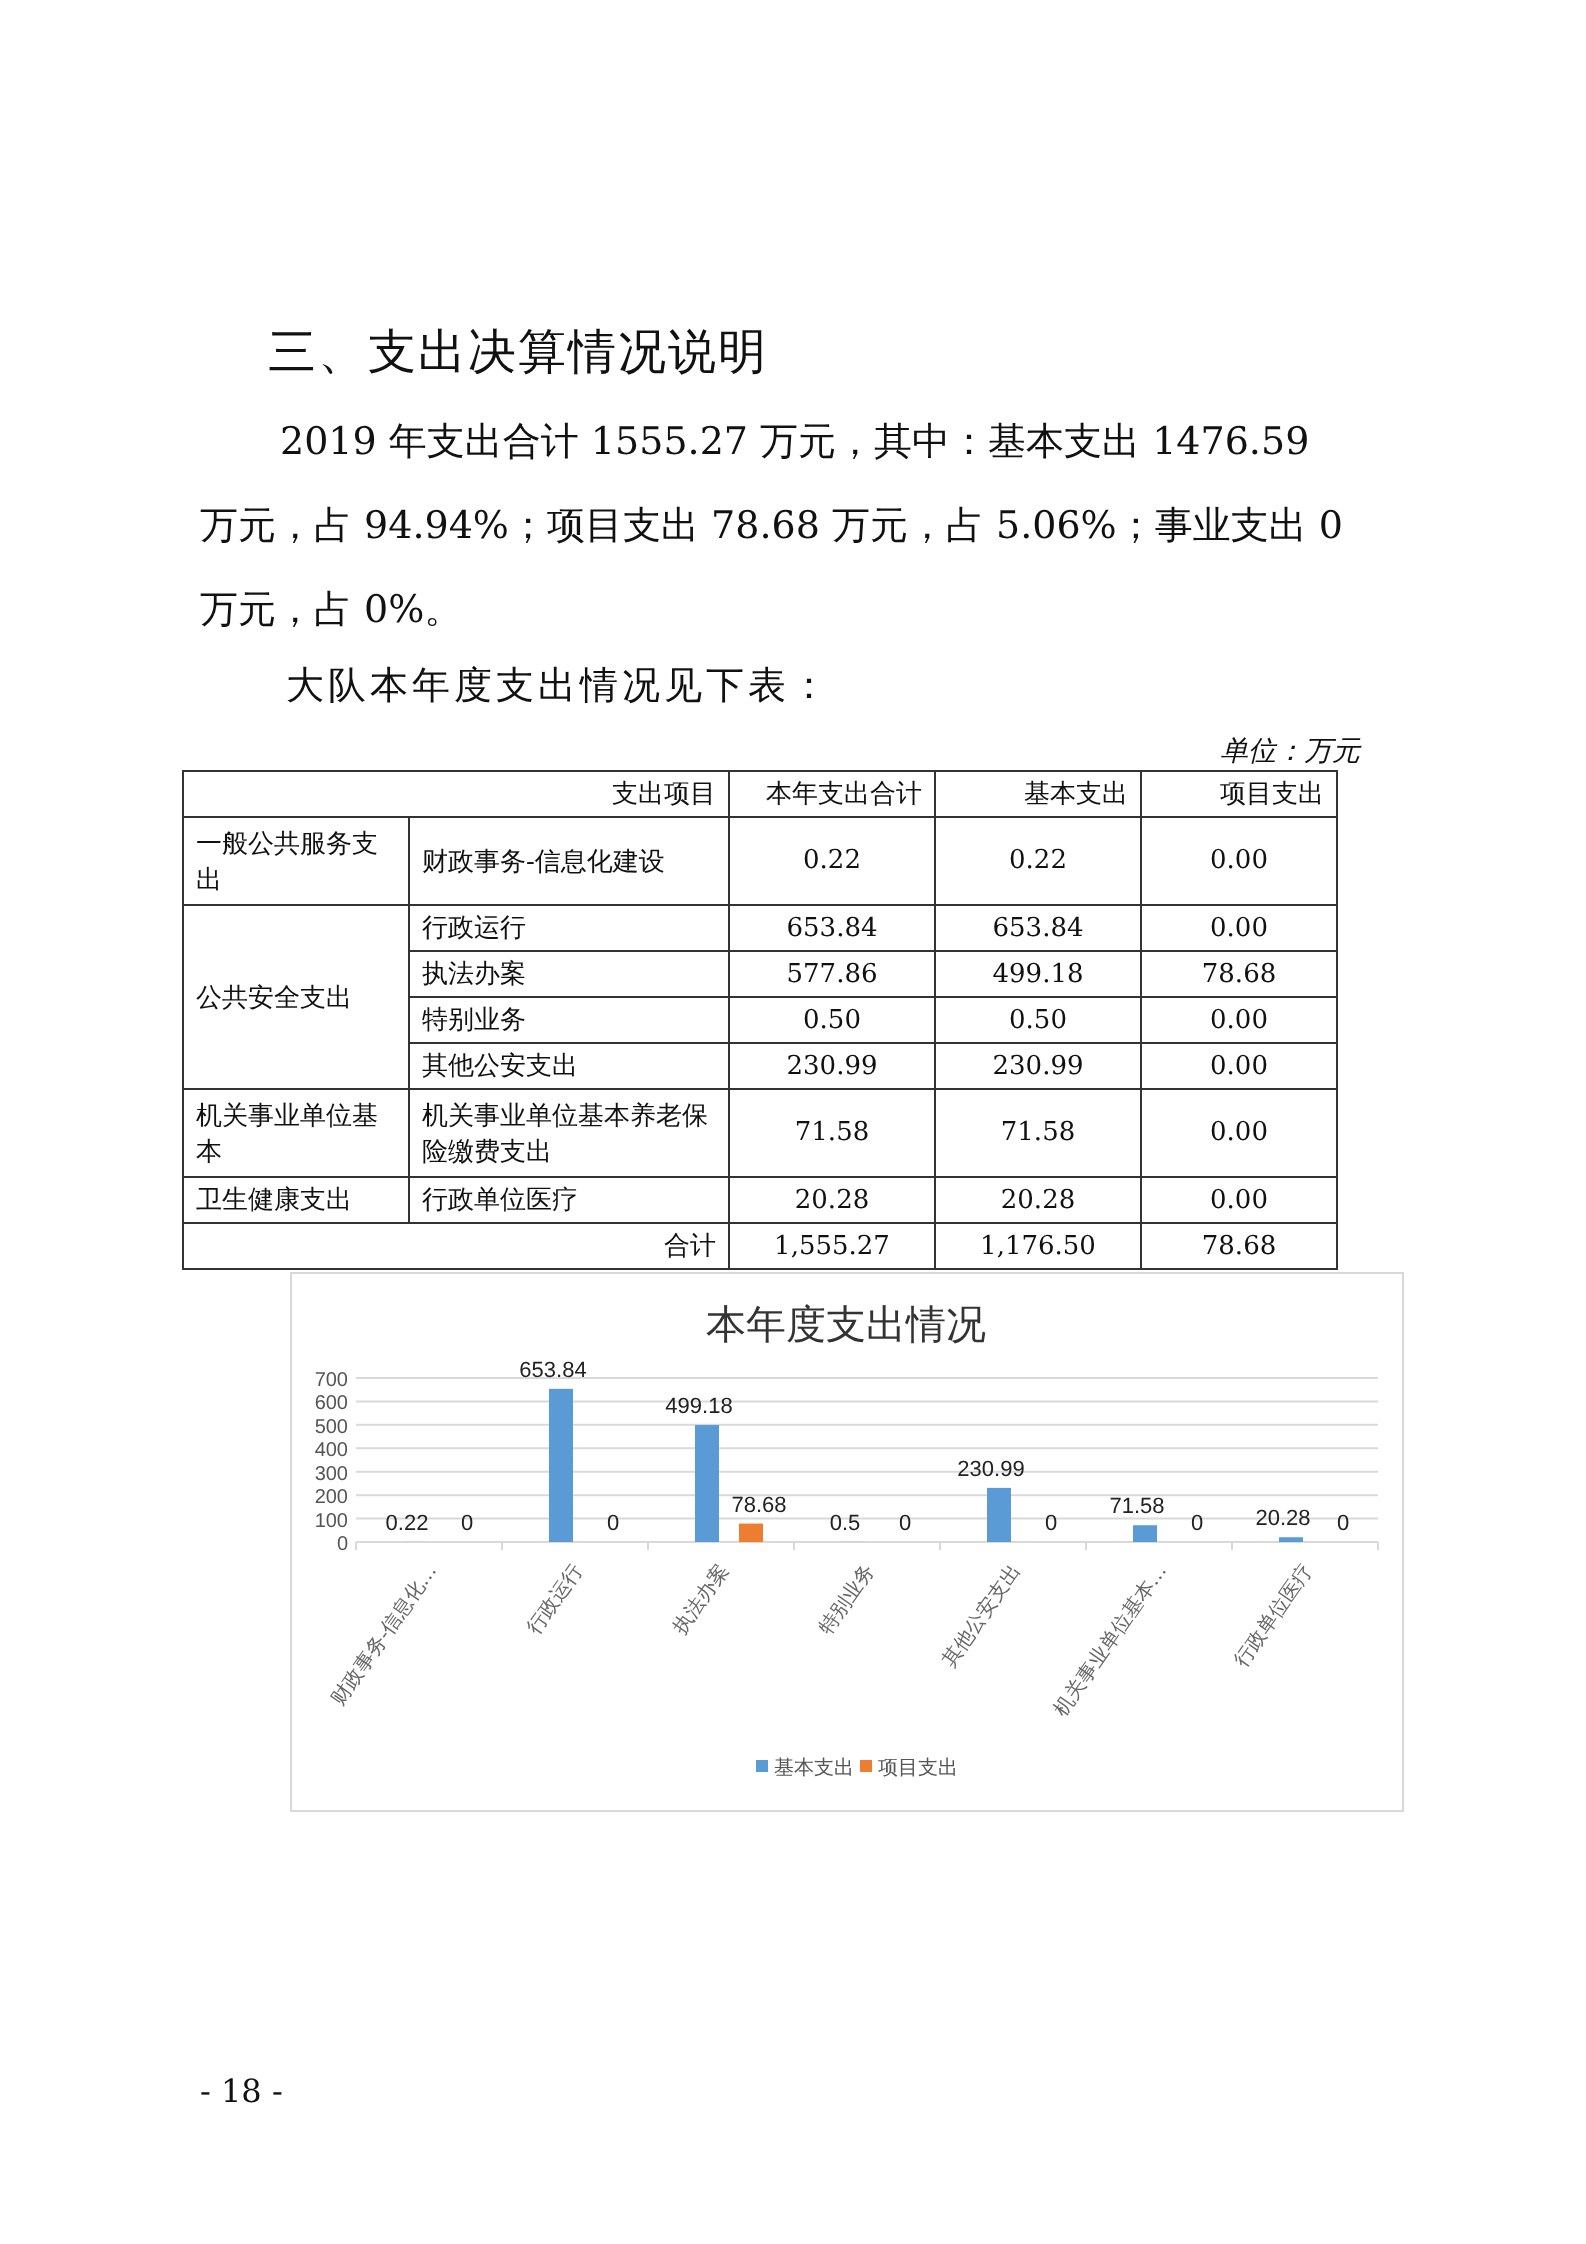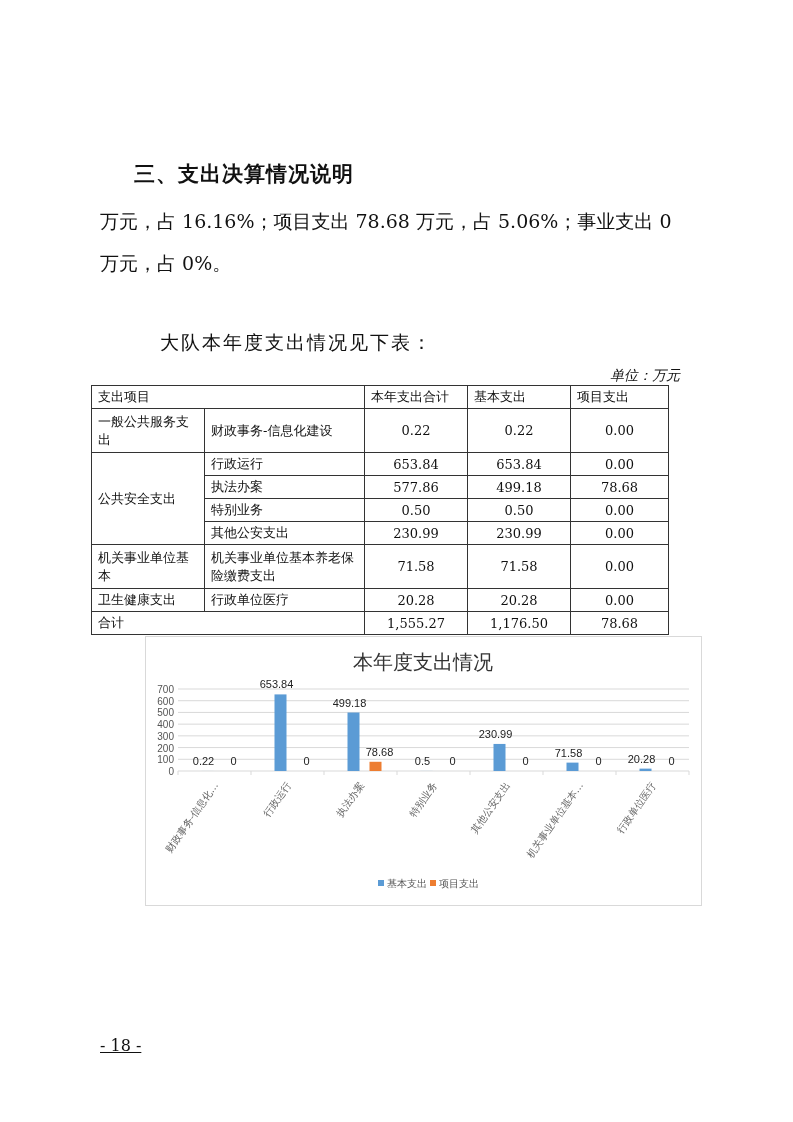--- a/index.html
+++ b/index.html
@@ -1,39 +1,40 @@
 <!DOCTYPE html>
 <html><head>
   <meta charset="utf-8">
   <style>
     html, body { margin: 0; padding: 0; background: #ffffff; }
     body { width: 793px; height: 1122px; position: relative; overflow: hidden;
            font-family: "DejaVu Serif", "Liberation Serif", serif; color: #111; }
-    .heading { position: absolute; left: 134px; top: 160px; font-size: 21px; font-weight: bold;
+    .heading { position: absolute; left: 134px; top: 160px; font-size: 24px; font-weight: normal;
                font-family: "DejaVu Sans", "Liberation Sans", sans-serif; letter-spacing: 1px; }
     .para { position: absolute; left: 100px; width: 600px; font-size: 19px; line-height: 42px; top: 200px; }
     .para .indent { display: inline-block; width: 40px; }
-    .intro { position: absolute; left: 143px; top: 330px; font-size: 19px; letter-spacing: 2px; margin-left: 17px; }
+    .intro { position: absolute; left: 143px; top: 330px; font-size: 19px; letter-spacing: 2px; }
     .unit { position: absolute; left: 610px; top: 367px; font-size: 14px; font-style: italic; }
     table.exp { position: absolute; left: 91px; top: 385px; width: 578px; border-collapse: collapse;
                 font-size: 13px; }
     table.exp td { border: 1px solid #333; padding: 2px 6px; height: 18px; }
     table.exp td.num { text-align: center; }
-    table.exp td.c { text-align: left; }
+    table.exp td.c { text-align: right; }
     .chart-box { position: absolute; left: 145px; top: 636px; width: 555px; height: 268px;
                  border: 1px solid #d9d9d9; background: #fff; }
-    .page-num { position: absolute; left: 100px; top: 1036px; font-size: 16px; text-decoration: underline; }
+    .page-num { position: absolute; left: 100px; top: 1036px; font-size: 16px; }
   </style>
 </head>
 <body>
 
 <div class="heading">三、支出决算情况说明</div>
 
 <div class="para">
-  <div>万元，占 16.16%；项目支出 78.68 万元，占 5.06%；事业支出 0</div>
+  <div><span class="indent"></span><span>2019 年支出合计 1555.27 万元，其中：基本支出 1476.59</span></div>
+  <div>万元，占 94.94%；项目支出 78.68 万元，占 5.06%；事业支出 0</div>
   <div>万元，占 0%。</div>
 </div>
 
 <div class="intro">大队本年度支出情况见下表：</div>
 <div class="unit">单位：万元</div>
 
 <table class="exp">
   <tbody>
       <tr>
     <td colspan="2" class="c">支出项目</td>

